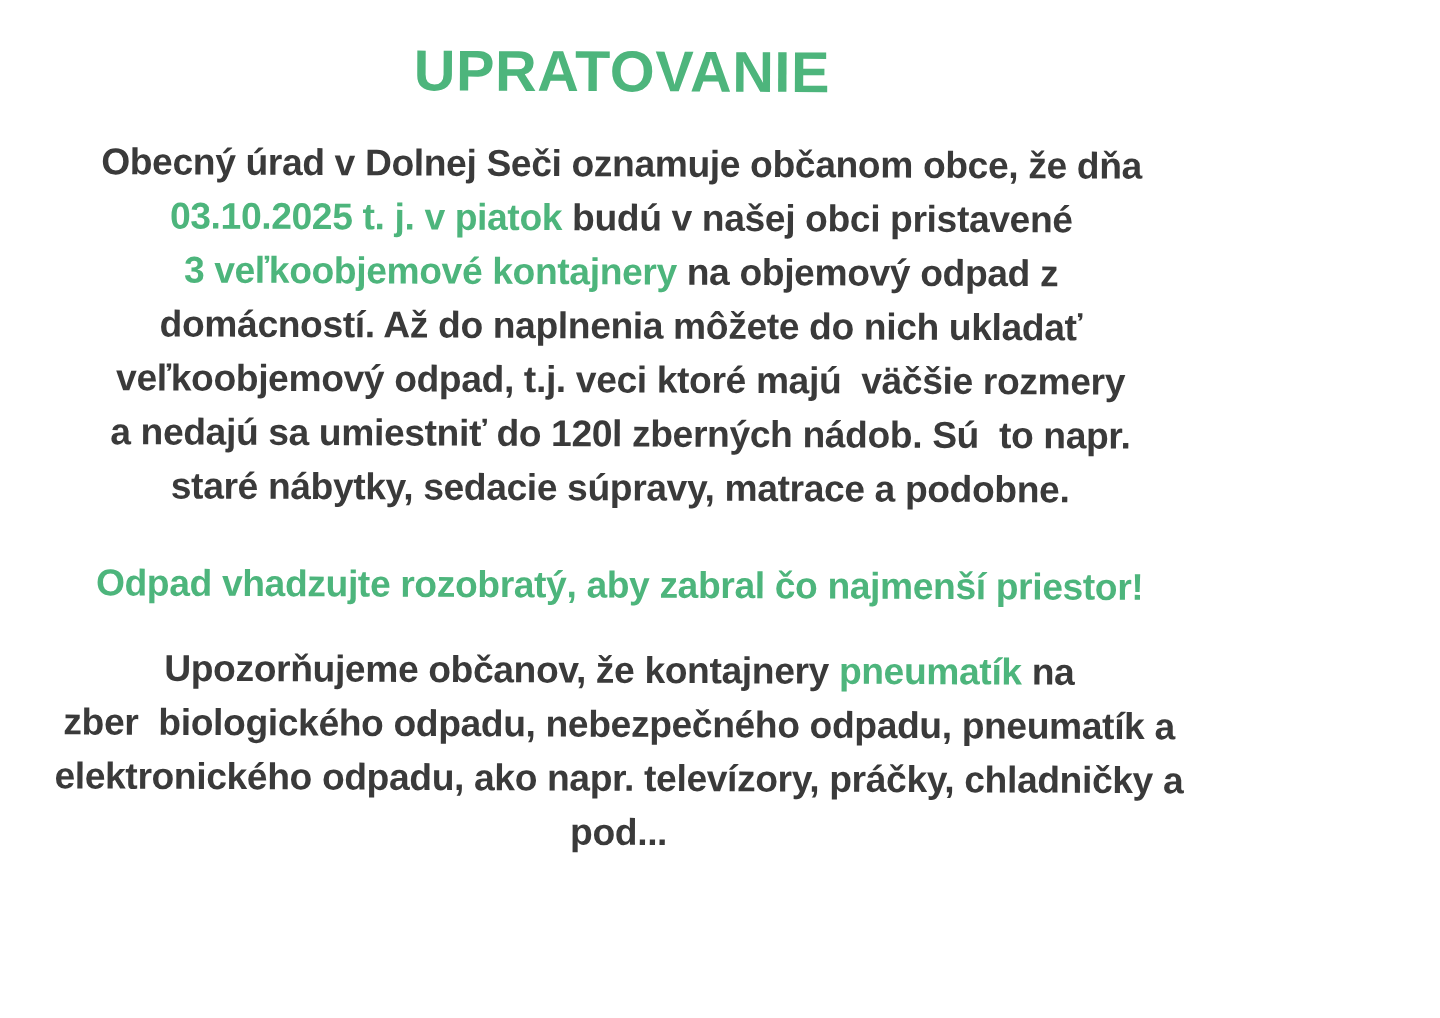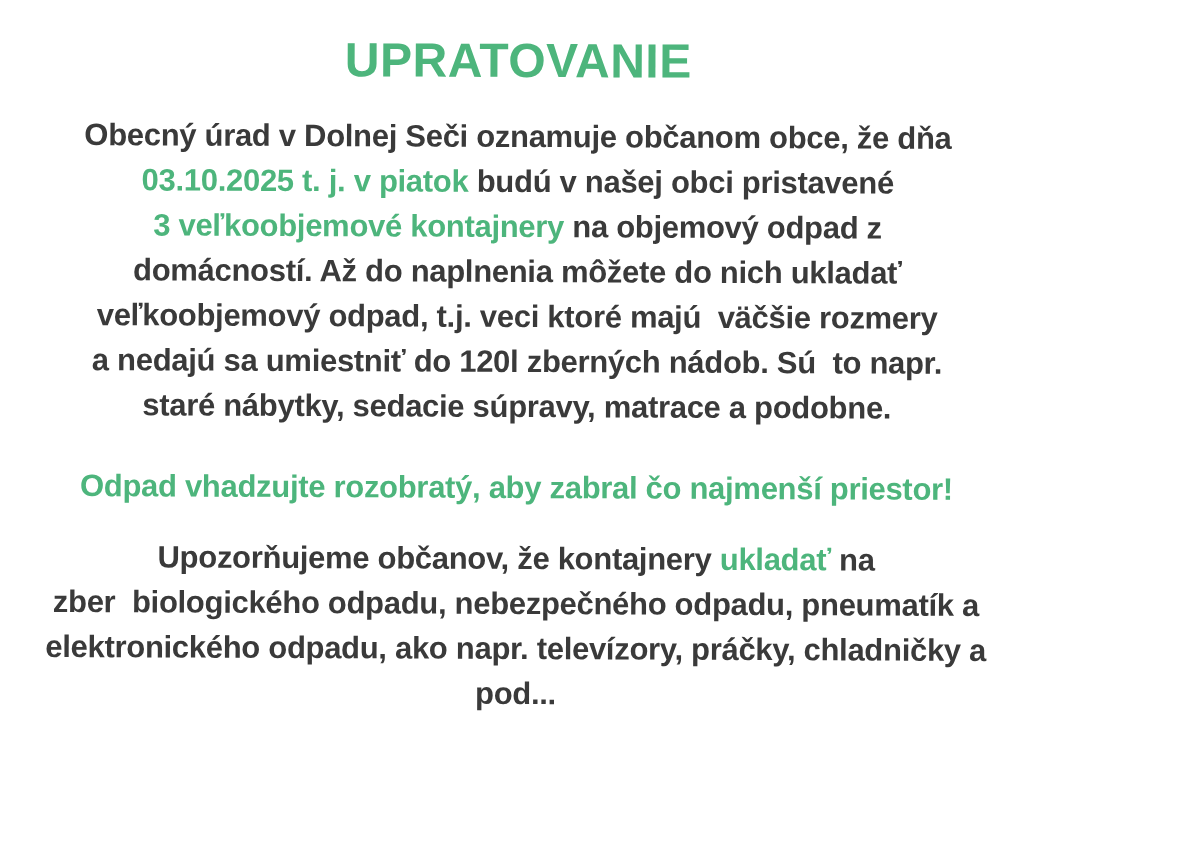--- a/index.html
+++ b/index.html
@@ -63,20 +63,20 @@
       <p class="line"><span class="seg-ink">veľkoobjemový odpad, t.j. veci ktoré majú  väčšie rozmery</span></p>
       <p class="line"><span class="seg-ink">a nedajú sa umiestniť do 120l zberných nádob. Sú  to napr.</span></p>
       <p class="line"><span class="seg-ink">staré nábytky, sedacie súpravy, matrace a podobne.</span></p>
     </div>
 
     <div class="body-text p-highlight">
       <p class="line"><span class="seg-green">Odpad vhadzujte rozobratý, aby zabral čo najmenší priestor!</span></p>
     </div>
 
     <div class="body-text p-warning">
-      <p class="line"><span class="seg-ink">Upozorňujeme občanov, že kontajnery </span><span class="seg-green">ukladať</span><span class="seg-ink"> na</span></p>
+      <p class="line"><span class="seg-ink">Upozorňujeme občanov, že kontajnery </span><span class="seg-green">pneumatík</span><span class="seg-ink"> na</span></p>
       <p class="line"><span class="seg-ink">zber  biologického odpadu, nebezpečného odpadu, pneumatík a</span></p>
       <p class="line"><span class="seg-ink">elektronického odpadu, ako napr. televízory, práčky, chladničky a</span></p>
       <p class="line"><span class="seg-ink">pod...</span></p>
     </div>
 
   </div>
 </div>
 
 </body></html>

